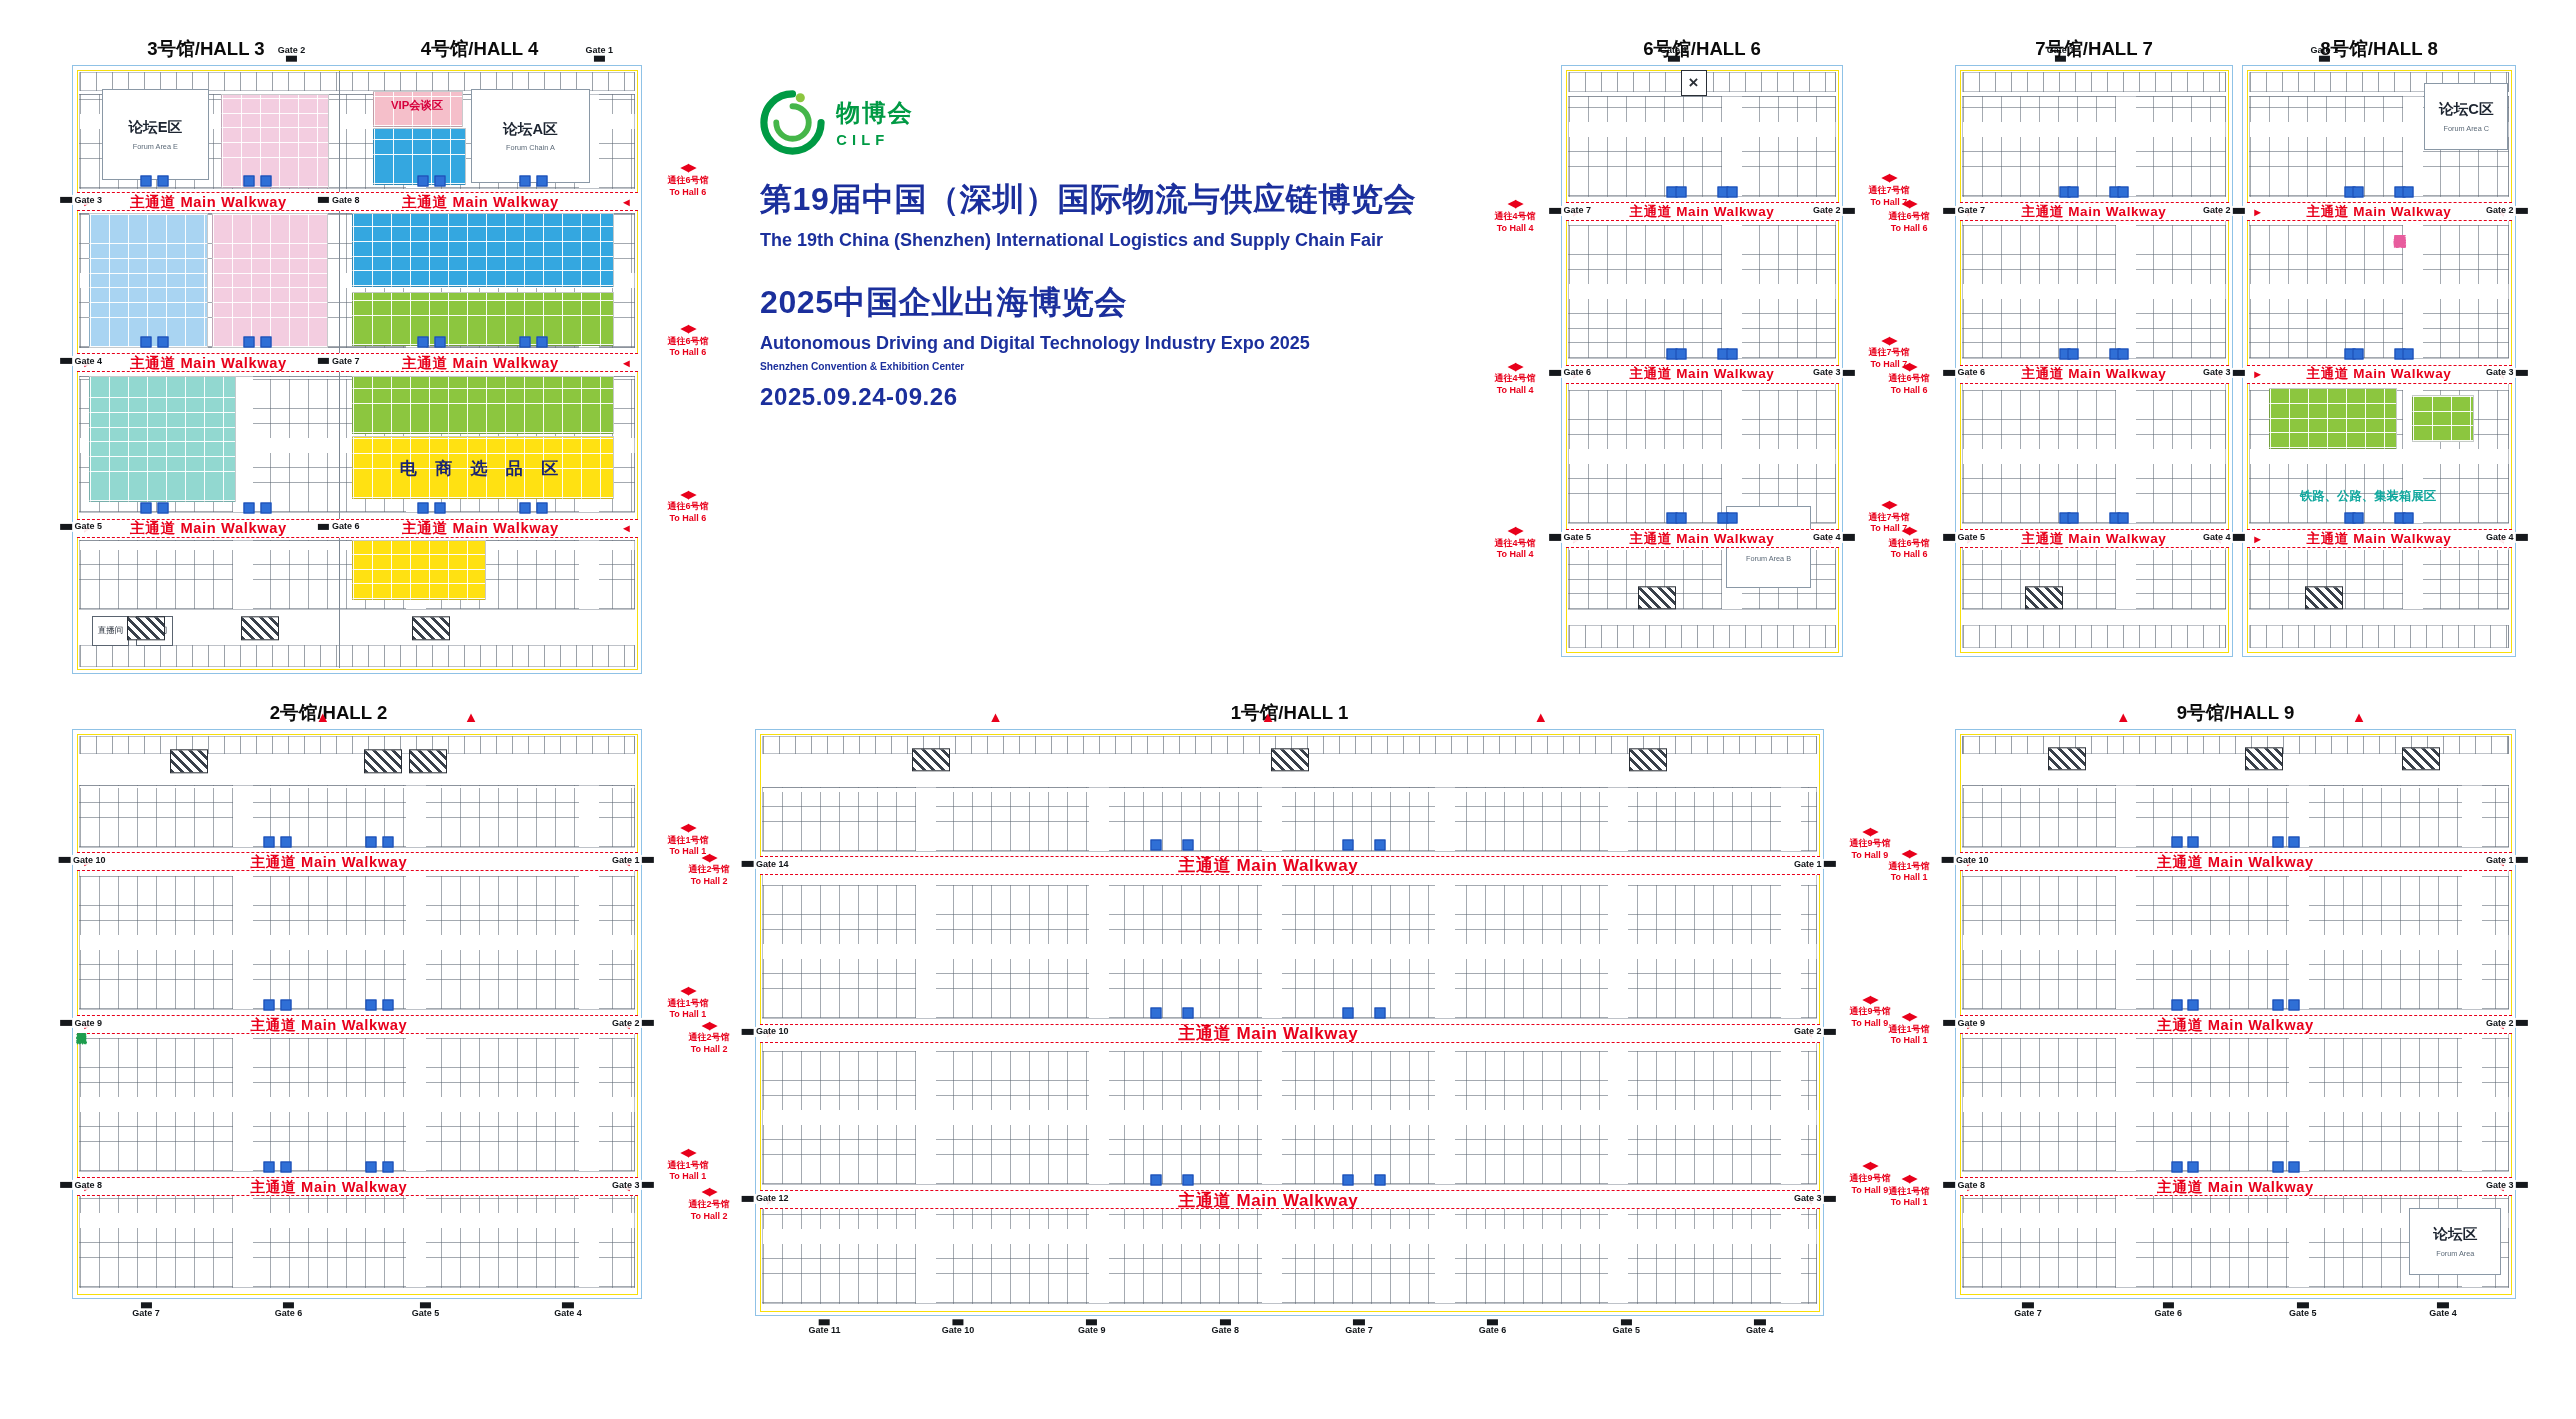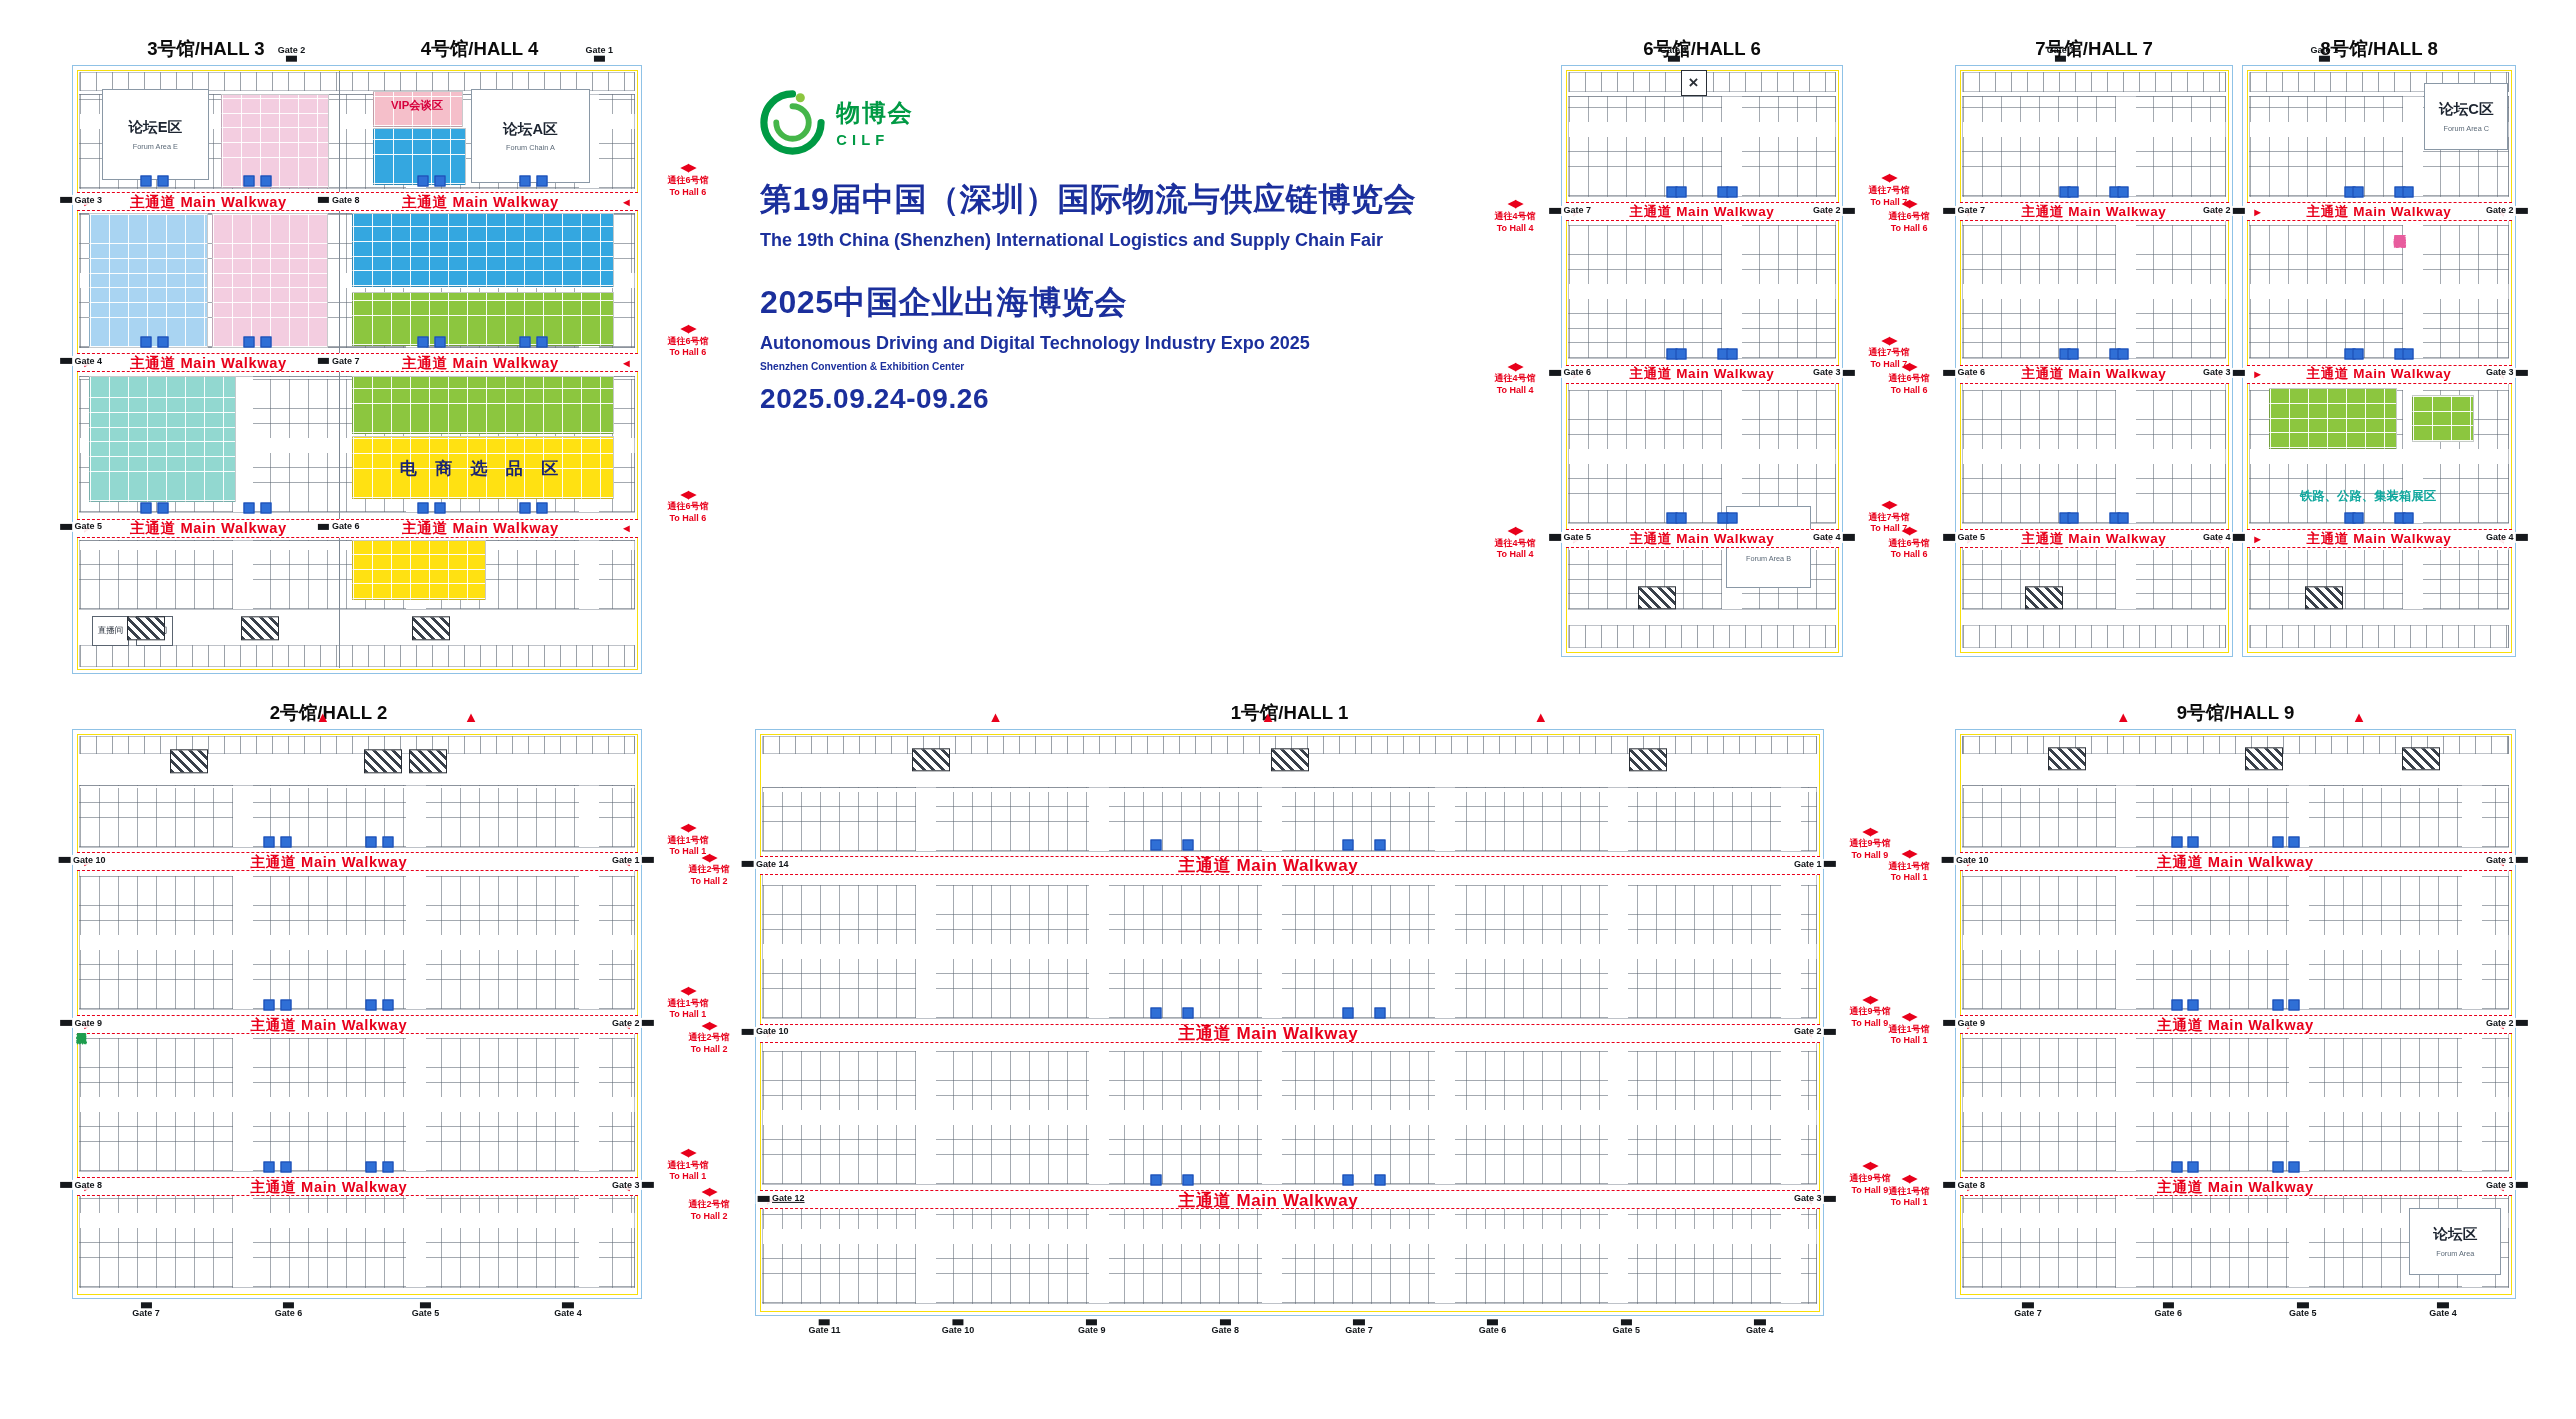--- a/index.html
+++ b/index.html
@@ -8,21 +8,21 @@
   
   .titles{position:absolute;left:760px;top:90px;width:756px;z-index:9;}
   .logo-row{display:flex;align-items:center;gap:11.3px;margin-bottom:22.6px;}
   .logo-cn{font-size:24px;font-weight:bold;color:#009a44;letter-spacing:1.7px;}
   .logo-en{font-size:14.7px;font-weight:bold;color:#009a44;letter-spacing:5.1px;margin-top:2.3px;}
   .t-zh{font-size:32px;font-weight:900;color:#1b2f9c;letter-spacing:0.6px;white-space:nowrap;}
   .t-en{font-size:18px;font-weight:bold;color:#1b2f9c;margin-top:8px;white-space:nowrap;}
   .sp{margin-top:30.5px;}
   .t-venue{font-size:28px;font-weight:900;color:#1b2f9c;}
   .t-venue-en{font-size:10.2px;font-weight:bold;color:#1b2f9c;margin-top:6.8px;}
-  .t-dates{font-size:28px;font-weight:900;color:#1b2f9c;margin-top:11.3px;letter-spacing:0.6px;}
+  .t-dates{font-size:24px;font-weight:900;color:#1b2f9c;margin-top:11.3px;letter-spacing:0.6px;}
 
   
   .plan{position:absolute;}
   .frame{position:absolute;inset:0;border:1.1px solid #8fc2e6;background:#fff;}
   .yellow{position:absolute;inset:4.5px;border:1.7px solid #f7df0a;z-index:3;pointer-events:none;}
   .hall-title{position:absolute;top:-29px;transform:translateX(-50%);font-size:18.6px;font-weight:bold;color:#0b0b0b;white-space:nowrap;z-index:8;}
   .divider{position:absolute;top:1%;height:98%;width:1.1px;background:#7d8894;z-index:2;}
 
   .booths{position:absolute;z-index:1;background-color:#fff;border:0.6px solid rgba(110,120,132,.45);
     background-image:
@@ -599,21 +599,21 @@
           <div class="wlabel" style="left: 48%; font-size: 17px;">主通道 Main Walkway</div>
         </div>
         <div class="gate" style="left: 0px; top: 23%; transform: translate(-30%, -50%); justify-content: space-between;">
           <div class="dock"></div>
           <div class="gtext">Gate 14</div>
         </div>
         <div class="gate" style="left: 0px; top: 51.6%; transform: translate(-30%, -50%);">
           <div class="dock"></div>
           <div class="gtext">Gate 10</div>
         </div>
-        <div class="gate" style="left: 16px; top: 80%; transform: translate(-30%, -50%); text-decoration: underline;">
+        <div class="gate" style="left: 0px; top: 80%; transform: translate(-30%, -50%);">
           <div class="dock"></div>
           <div class="gtext">Gate 12</div>
         </div>
         <div class="gate" style="right: 0px; top: 23%; transform: translate(30%, -50%);">
           <div class="gtext">Gate 1</div>
           <div class="dock"></div>
         </div>
         <div class="gate" style="right: 0px; top: 51.6%; transform: translate(30%, -50%);">
           <div class="gtext">Gate 2</div>
           <div class="dock"></div>

